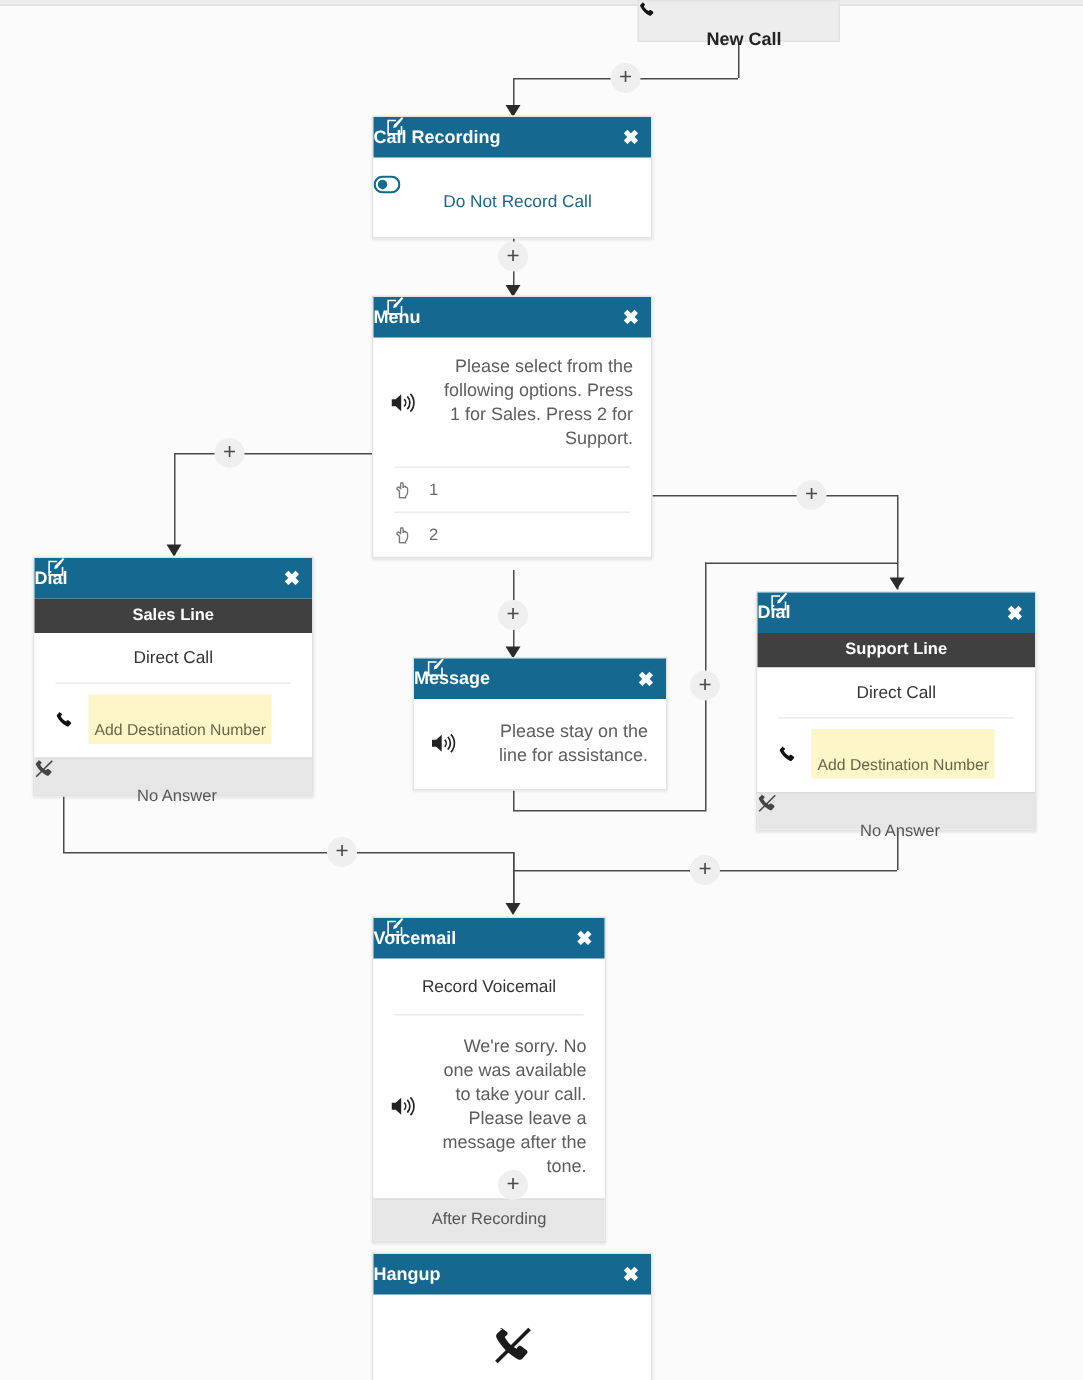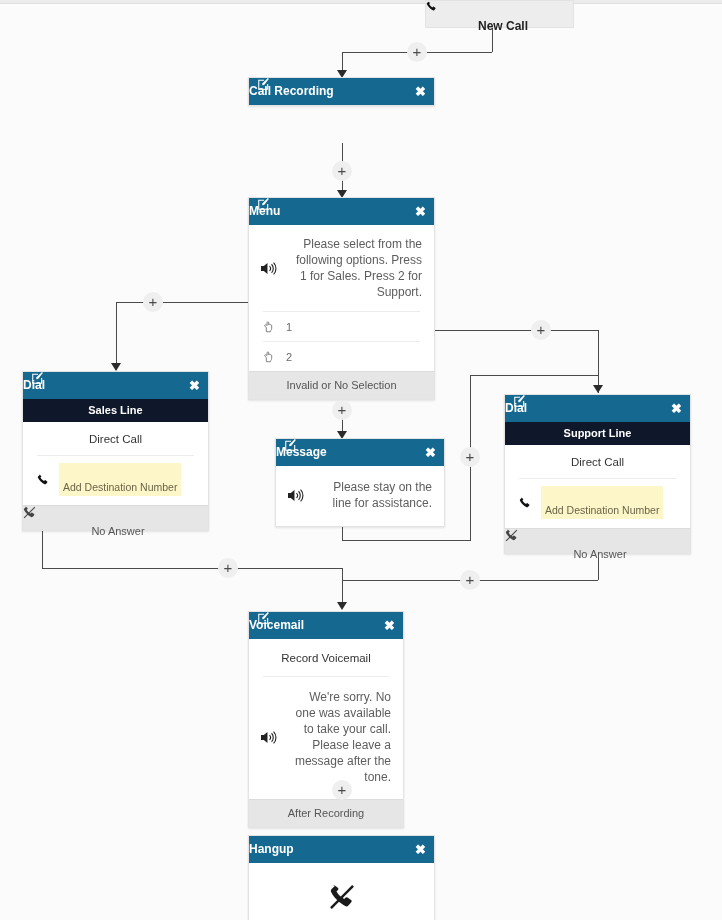--- a/index.html
+++ b/index.html
@@ -73,21 +73,21 @@
     cursor: pointer;
   }
   .head-close {
     position: absolute; right: 8px; top: 0;
     font-size: 13px; line-height: 27px;
     color: #ffffff;
     font-weight: bold;
     cursor: pointer;
   }
   .subhead {
-    background: #0f172a;
+    background: #404040;
     color: #ffffff;
     height: 23px;
     line-height: 23px;
     text-align: center;
     font-size: 11px;
     font-weight: bold;
   }
   .node-body { background: #ffffff; }
   .footer {
     background: #e6e6e6;
@@ -211,39 +211,50 @@
   <div class="plus" style="left:407px; top:42px;">+</div>
   <div class="plus" style="left:332px; top:161px;">+</div>
   <div class="plus" style="left:143px; top:292px;">+</div>
   <div class="plus" style="left:531px; top:320px;">+</div>
   <div class="plus" style="left:332px; top:400px;">+</div>
   <div class="plus" style="left:460px; top:447px;">+</div>
   <div class="plus" style="left:218px; top:558px;">+</div>
   <div class="plus" style="left:460px; top:570px;">+</div>
   <div class="plus" style="left:332px; top:780px;">+</div>
 
-  <div class="pill" style="left:425px; top:0px; width:149px;">
+  <div class="pill" style="left:425px; top:0px; width:135px;">
     <span class="pi">
       <svg width="11" height="11" viewBox="0 0 16 16">
           <path fill="#111" d="M3.6 1.2 1.6 3a1.6 1.6 0 0 0-.3 1.9c.9 1.8 2.2 3.5 3.7 5s3.2 2.8 5 3.7a1.6 1.6 0 0 0 1.9-.3l1.8-2c.4-.4.3-1-.1-1.4l-2.2-1.6c-.4-.3-1-.2-1.3.2l-.7.8c-1-.5-2-1.2-2.8-2-.8-.8-1.5-1.8-2-2.8l.8-.7c.4-.3.5-.9.2-1.3L4 1.3c-.4-.4-1-.5-1.4-.1z"></path>
         </svg>
     </span><span>New Call</span>
   </div>
 
   <div class="node" style="left:248px; top:77px; width:187px;">
     <div class="node-head">
       <span class="head-edit">
         <svg width="13" height="13" viewBox="0 0 16 16">
             <path fill="#fff" d="M1.5 2.2h7.2v1.3H2.8v9.7h9.7V7.4h1.3v7.2H1.5z"></path>
             <path fill="#fff" d="M14.6 1.1 13.4 0 6.8 6.6 6.3 9l2.4-.5z"></path>
           </svg>
       </span>
       <span>Call Recording</span>
       <span class="head-close">✖</span>
     </div>
+    <div class="node-body">
+      <div class="center-line" style="padding:12px 0 14px 0;">
+        <span style="vertical-align:-3px;">
+          <svg width="18" height="12" viewBox="0 0 24 16">
+              <rect x="1" y="1" width="22" height="14" rx="7" fill="none" stroke="#15688f" stroke-width="2"></rect>
+              <circle cx="8" cy="8" r="4.2" fill="#15688f"></circle>
+            </svg>
+        </span>
+        <span style="color:#15688f; padding-left:7px;">Do Not Record Call</span>
+      </div>
+    </div>
   </div>
 
   <div class="node" style="left:248px; top:197px; width:187px;">
     <div class="node-head">
       <span class="head-edit">
         <svg width="13" height="13" viewBox="0 0 16 16">
             <path fill="#fff" d="M1.5 2.2h7.2v1.3H2.8v9.7h9.7V7.4h1.3v7.2H1.5z"></path>
             <path fill="#fff" d="M14.6 1.1 13.4 0 6.8 6.6 6.3 9l2.4-.5z"></path>
           </svg>
       </span>
@@ -274,21 +285,20 @@
       <div class="divider"></div>
       <div class="opt-row">
         <span class="ico">
           <svg width="12" height="12" viewBox="0 0 16 16">
               <path fill="none" stroke="#777" stroke-width="1.2" d="M4.4 14.2V8.6L2.6 7.1c-.7-.6-.6-1.6.2-2 .5-.3 1.1-.2 1.6.2l1 .9V2.3c0-.7.5-1.2 1.1-1.2s1.1.5 1.1 1.2v2.8h.5c0-.6.5-1 1-1s1 .5 1 1.1h.5c.6 0 1 .4 1 1v3.4c0 1.2-.4 2.3-1.2 3.1l-.6.6v1.1z"></path>
             </svg>
         </span>
         <span class="onum">2</span>
       </div>
     </div>
-    <div class="footer" style="height:27px; line-height:27px;">Invalid or No Selection</div>
   </div>
 
   <div class="node" style="left:22px; top:371px; width:187px;">
     <div class="node-head">
       <span class="head-edit">
         <svg width="13" height="13" viewBox="0 0 16 16">
             <path fill="#fff" d="M1.5 2.2h7.2v1.3H2.8v9.7h9.7V7.4h1.3v7.2H1.5z"></path>
             <path fill="#fff" d="M14.6 1.1 13.4 0 6.8 6.6 6.3 9l2.4-.5z"></path>
           </svg>
       </span>

